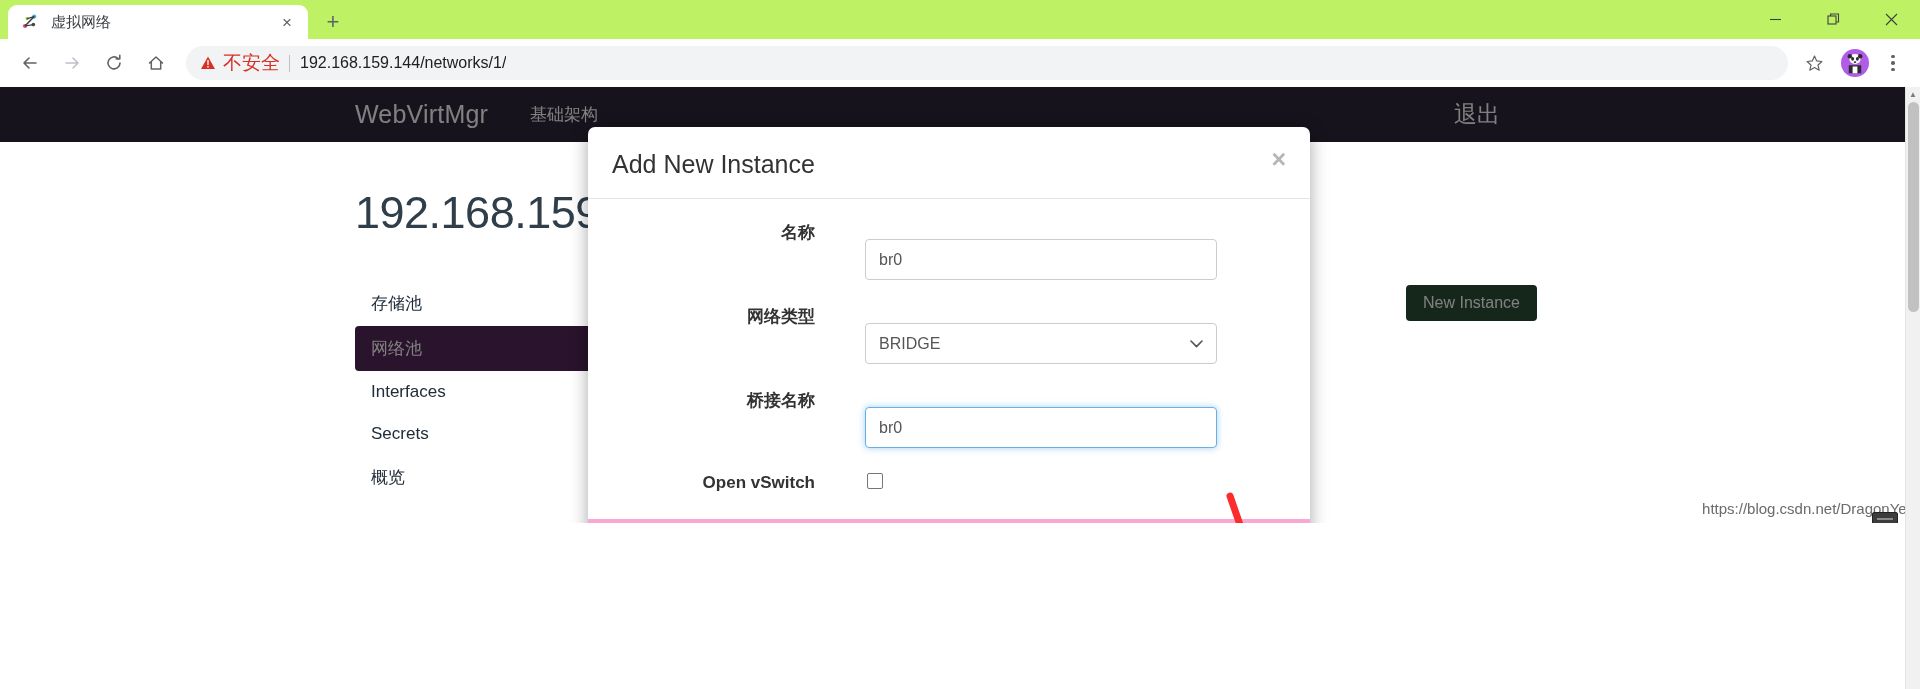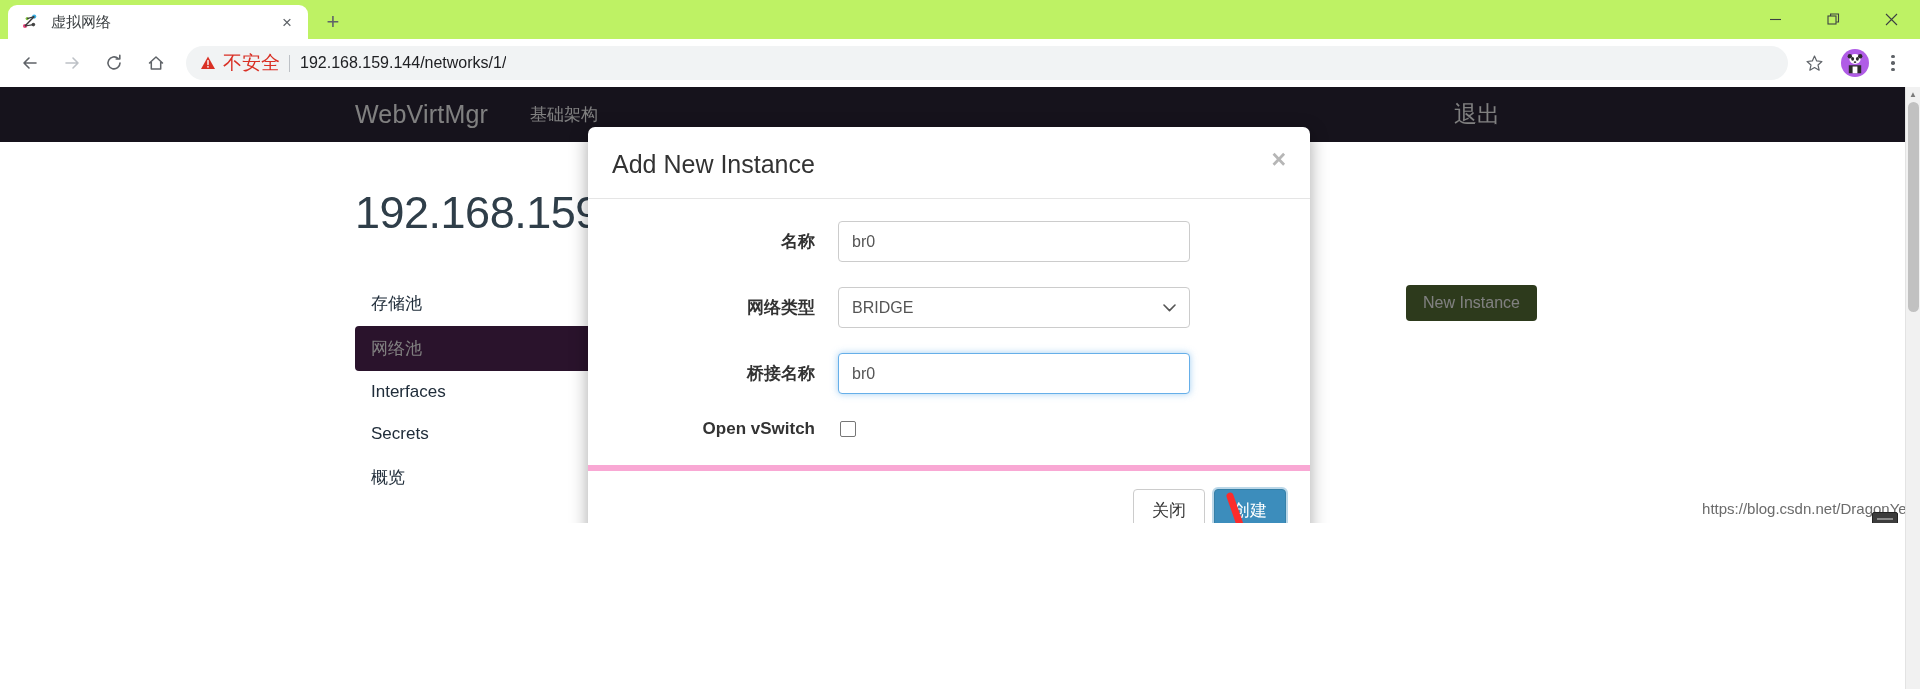--- a/index.html
+++ b/index.html
@@ -187,21 +187,21 @@
     margin: 45px 0 0 355px;
     font-size: 45px;
     color: #4a7fa8;
     font-weight: 400;
     letter-spacing: -0.5px;
   }
   .new-instance-btn {
     position: absolute;
     right: 383px;
     top: 198px;
-    background: #4d7c0f;
+    background: #14532d;
     color: #ffffff;
     font-size: 16px;
     padding: 9px 17px;
     border-radius: 4px;
   }
   .sidenav {
     margin: 42px 0 0 355px;
     width: 252px;
   }
   .sidenav-item {
@@ -247,22 +247,22 @@
   }
   .modal-close {
     font-size: 25px;
     color: #b6b6b6;
     line-height: 0.85;
     font-weight: 700;
   }
   .modal-body { padding: 22px 24px 20px 24px; }
   .form-row {
     display: flex;
-    align-items: center;
     margin-bottom: 25px;
+    gap: 27px;
   }
   .form-row:last-child { margin-bottom: 6px; }
   .form-label {
     width: 226px;
     text-align: right;
     padding-right: 23px;
     font-size: 17px;
     font-weight: bold;
     color: #333333;
   }
@@ -271,20 +271,21 @@
     height: 41px;
     border: 1px solid #cccccc;
     border-radius: 4px;
     font-size: 16px;
     color: #555555;
     padding: 0 13px;
     background: #ffffff;
     font-family: "Liberation Sans", sans-serif;
     display: flex;
     align-items: center;
+    margin-top: 18px;
   }
   .form-control.focused {
     border-color: #66afe9;
     box-shadow: 0 0 7px rgba(102,175,233,.6);
   }
   .form-select {
     justify-content: space-between;
   }
   .chev {
     color: #555;

